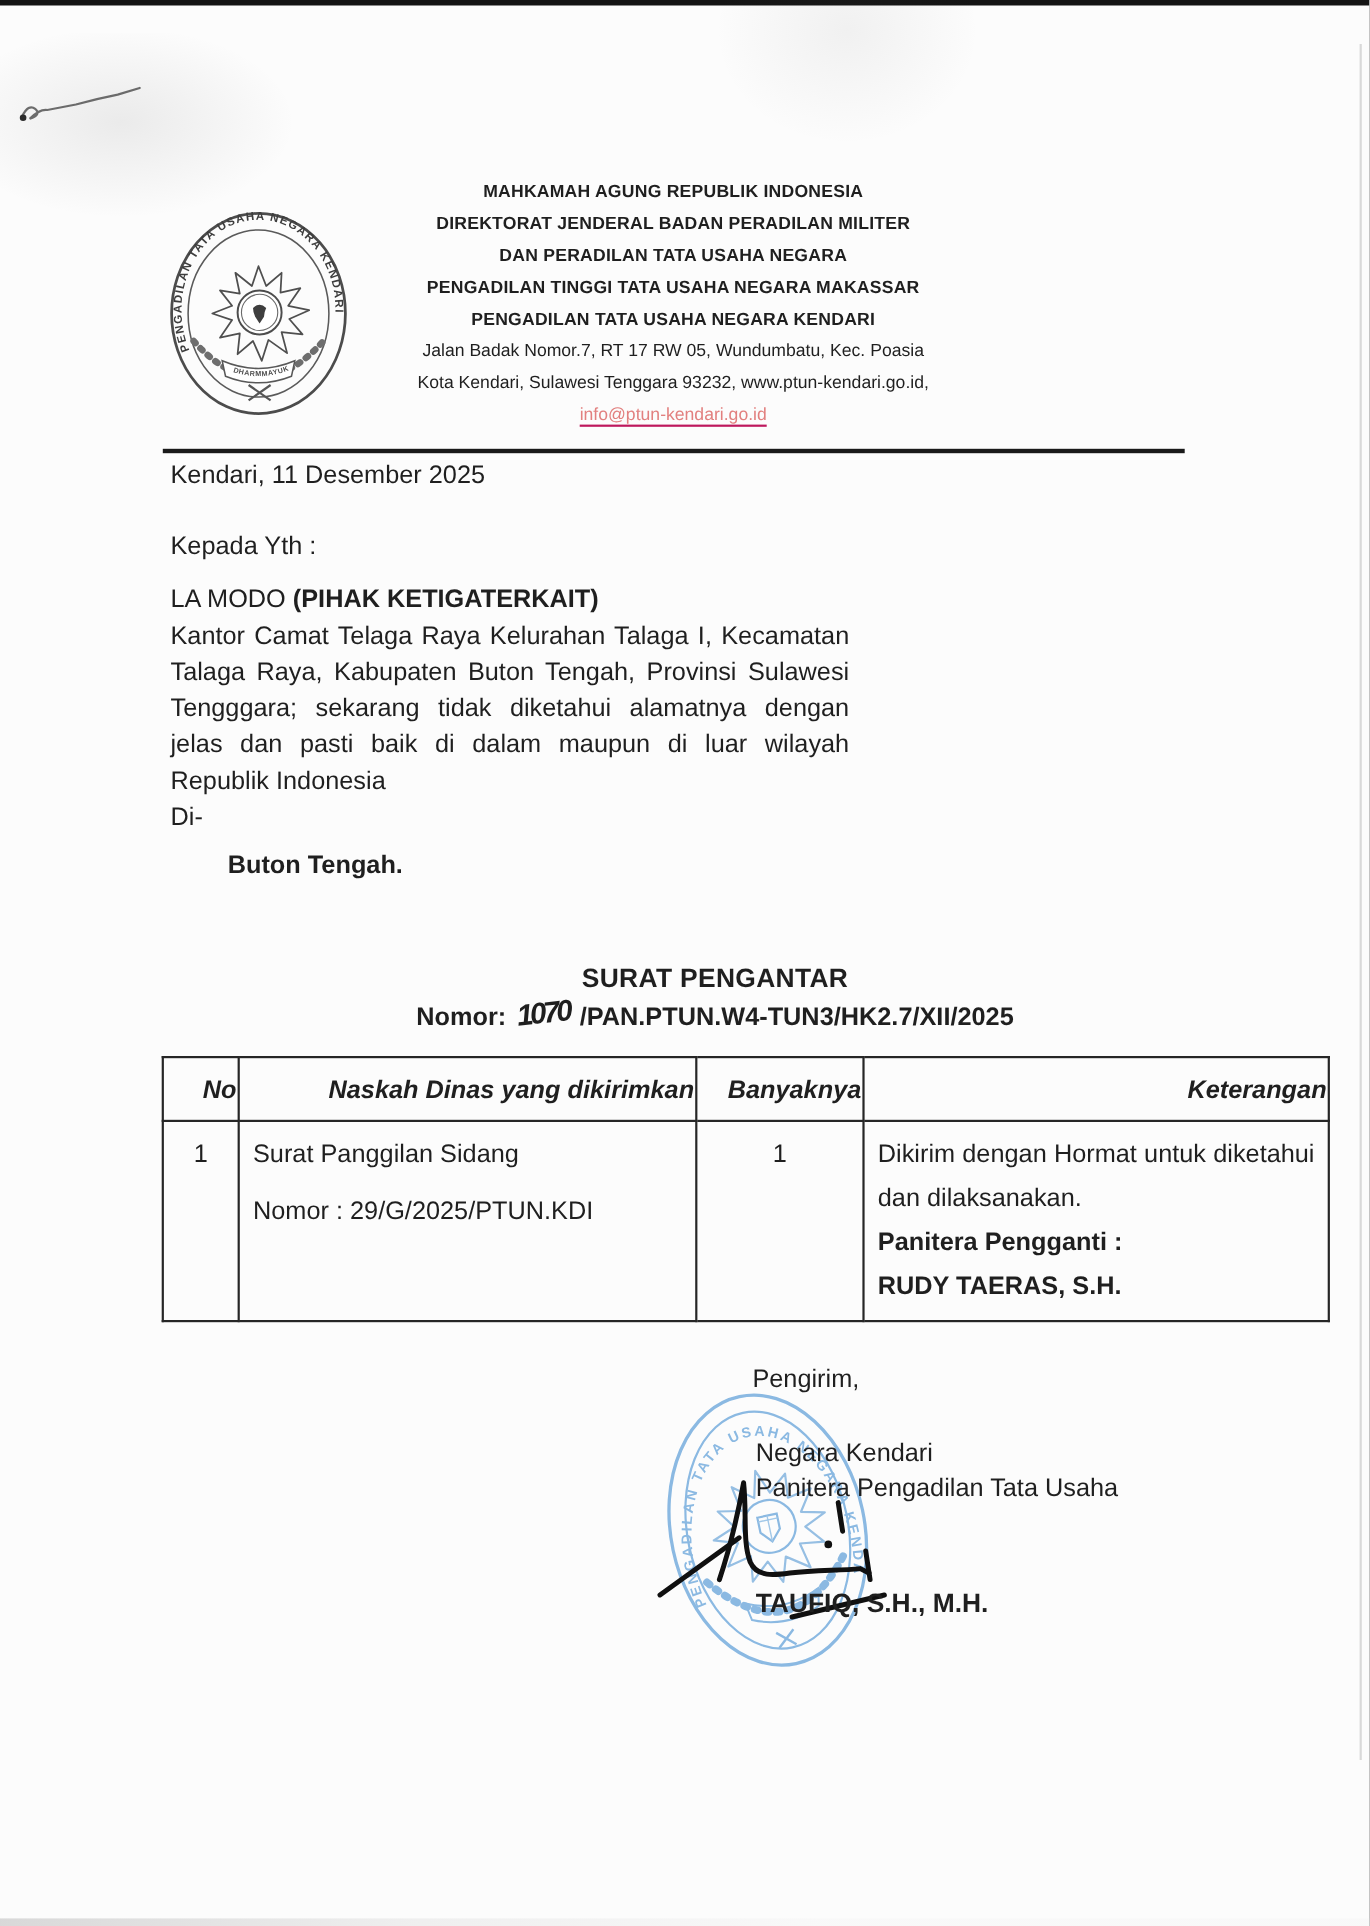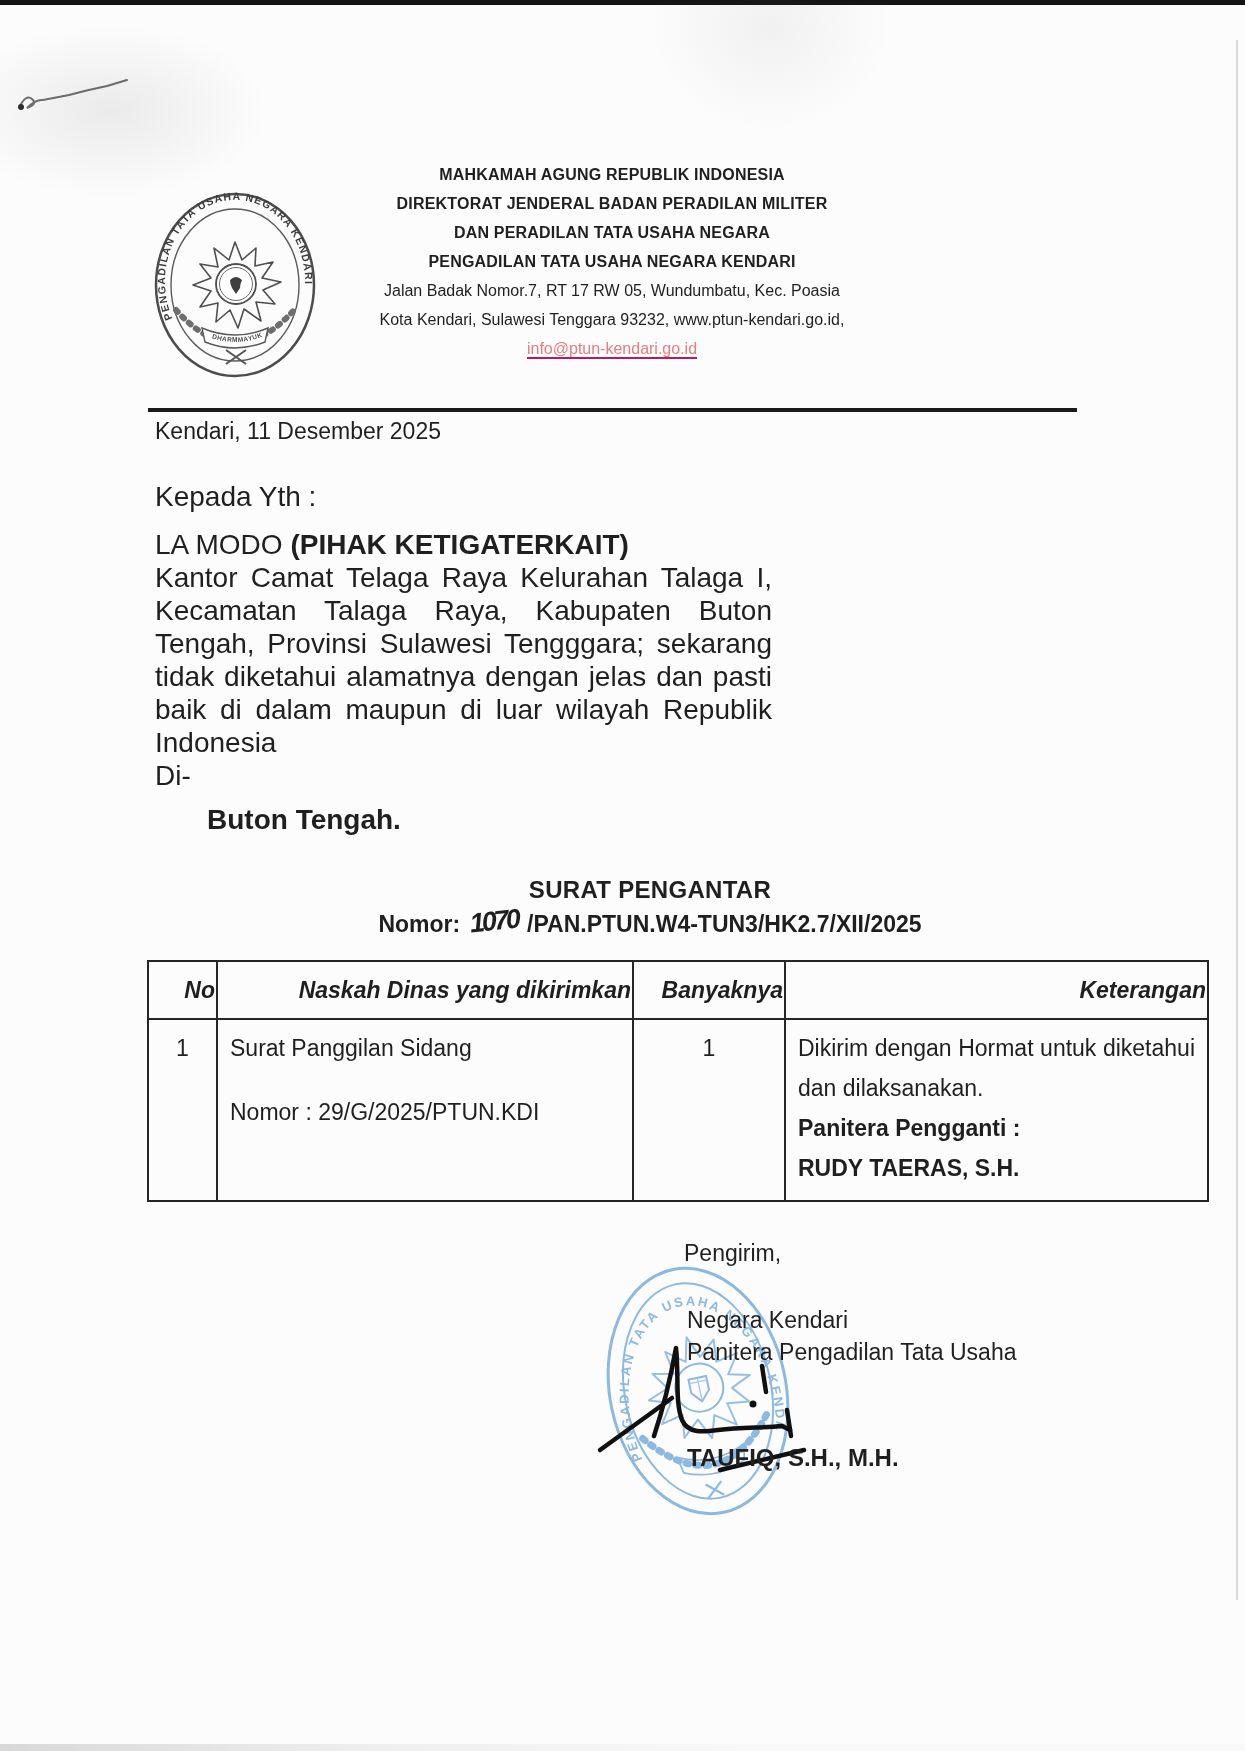--- a/index.html
+++ b/index.html
@@ -25,21 +25,21 @@
     font-size:16px; line-height:29px; }
   .lh-org { font-weight:bold; letter-spacing:.2px; }
   .lh-email-line { line-height:30px; }
   .email-link { color:#e2807f; border-bottom:2px solid #be185d; padding-bottom:0px; }
   .seal-logo { position:absolute; left:150px; top:190px; }
 
   .head-rule { position:absolute; left:148px; top:408px; width:929px; height:4px; background:#1a1a1a; }
   .date-line { position:absolute; left:155px; top:418px; font-size:23px; }
 
   
-  .recipient { position:absolute; left:155px; top:480px; width:617px; font-size:28px; line-height:33px; }
+  .recipient { position:absolute; left:155px; top:480px; width:617px; font-size:23px; line-height:33px; }
   .recipient .salutation { margin-bottom:15px; }
   .recipient .addr { margin:0; text-align:justify; text-align-last:left; }
   .recipient .city { margin-top:11px; padding-left:52px;font-weight:bold; }
 
   
   .subject { position:absolute; left:300px; top:876px; width:700px; text-align:center; font-weight:bold; }
   .subject .title { font-size:24px; letter-spacing:.3px; }
   .subject .nomor { font-size:23px; margin-top:4px; }
   .hand-number { display:inline-block; transform:rotate(-6deg) translateY(-2px);
     font-size:27px; font-style:italic; font-weight:800; letter-spacing:-3px; margin:0 3px; }
@@ -94,20 +94,21 @@
     <path id="lh-seal-banner" d="M 56,146 Q 85,158 114,146" fill="none"></path>
     <text font-size="6.5" font-weight="bold" fill="#4c4c4c" letter-spacing=".5">
       <textPath href="#lh-seal-banner" startOffset="6">DHARMMAYUKTI</textPath>
     </text>
   </svg>
 
   <div class="lh-text">
     <div class="lh-org">MAHKAMAH AGUNG REPUBLIK INDONESIA</div>
     <div class="lh-org">DIREKTORAT JENDERAL BADAN PERADILAN MILITER</div>
     <div class="lh-org">DAN PERADILAN TATA USAHA NEGARA</div>
+    <div class="lh-org">PENGADILAN TINGGI TATA USAHA NEGARA MAKASSAR</div>
     <div class="lh-org">PENGADILAN TATA USAHA NEGARA KENDARI</div>
     <div>Jalan Badak Nomor.7, RT 17 RW 05, Wundumbatu, Kec. Poasia</div>
     <div>Kota Kendari, Sulawesi Tenggara 93232, www.ptun-kendari.go.id,</div>
     <div class="lh-email-line">
       <span class="email-link">info@ptun-kendari.go.id</span>
     </div>
   </div>
 
   <div class="head-rule"></div>
 
@@ -148,21 +149,21 @@
         <th>Keterangan</th>
       </tr>
     </thead>
     <tbody>
       <tr>
         <td class="cell-center">
           <div class="cell-line">1</div>
         </td>
         <td>
           <div class="cell-line">Surat Panggilan Sidang</div>
-          <div class="cell-line" style="margin-top:24px">Nomor : 29/G/2025/PTUN.KDI</div>
+          <div class="cell-line" style="margin-top:12px">Nomor : 29/G/2025/PTUN.KDI</div>
         </td>
         <td class="cell-center">
           <div class="cell-line">1</div>
         </td>
         <td>
           <p class="ket-par">Dikirim dengan Hormat untuk diketahui dan dilaksanakan.</p>
           <div class="ket-bold">Panitera Pengganti :</div>
           <div class="ket-bold">RUDY TAERAS, S.H.</div>
         </td>
       </tr>

